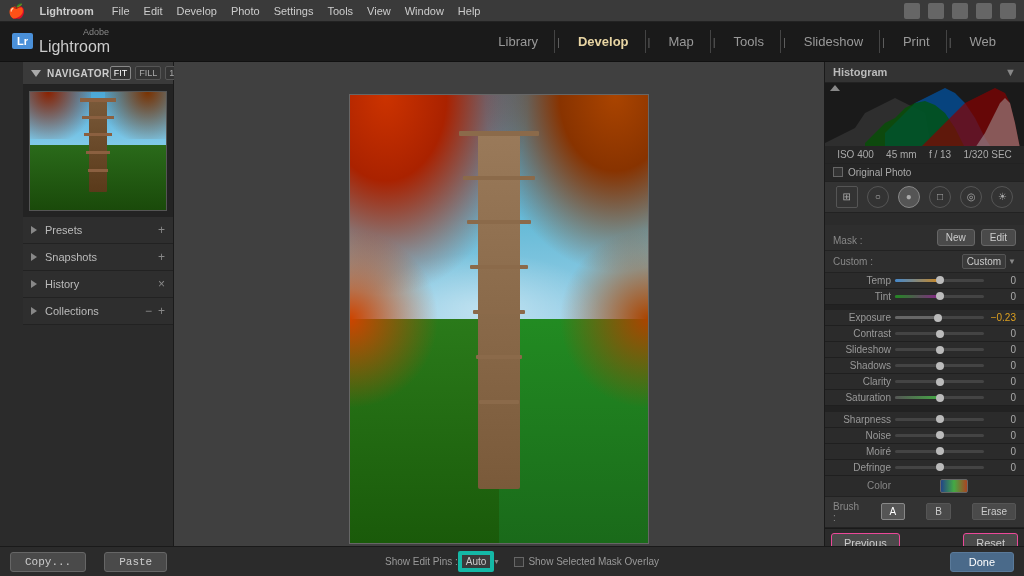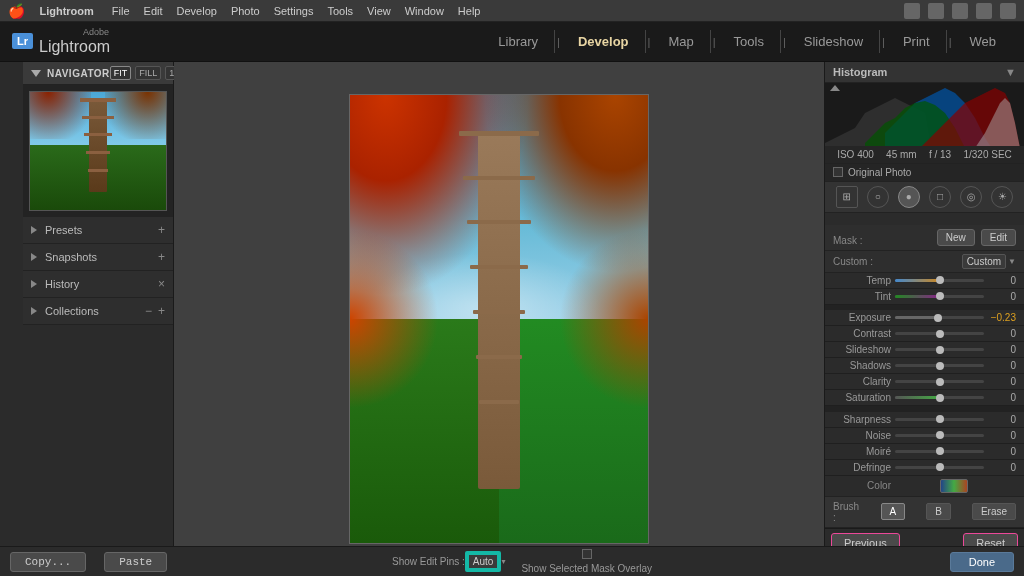--- a/index.html
+++ b/index.html
@@ -231,21 +231,20 @@
       align-items: center;
       justify-content: center;
       gap: 16px;
       font-size: 10px;
       color: #999;
     }
     .bottom-center .checkbox-wrap {
       display: flex;
       align-items: center;
       gap: 4px;
-      flex-direction: column;
     }
     .mini-checkbox {
       width: 10px; height: 10px;
       border: 1px solid #666;
       background: #333;
       display: inline-block;
     }
     .bottom-right {
       display: flex;
       align-items: center;

